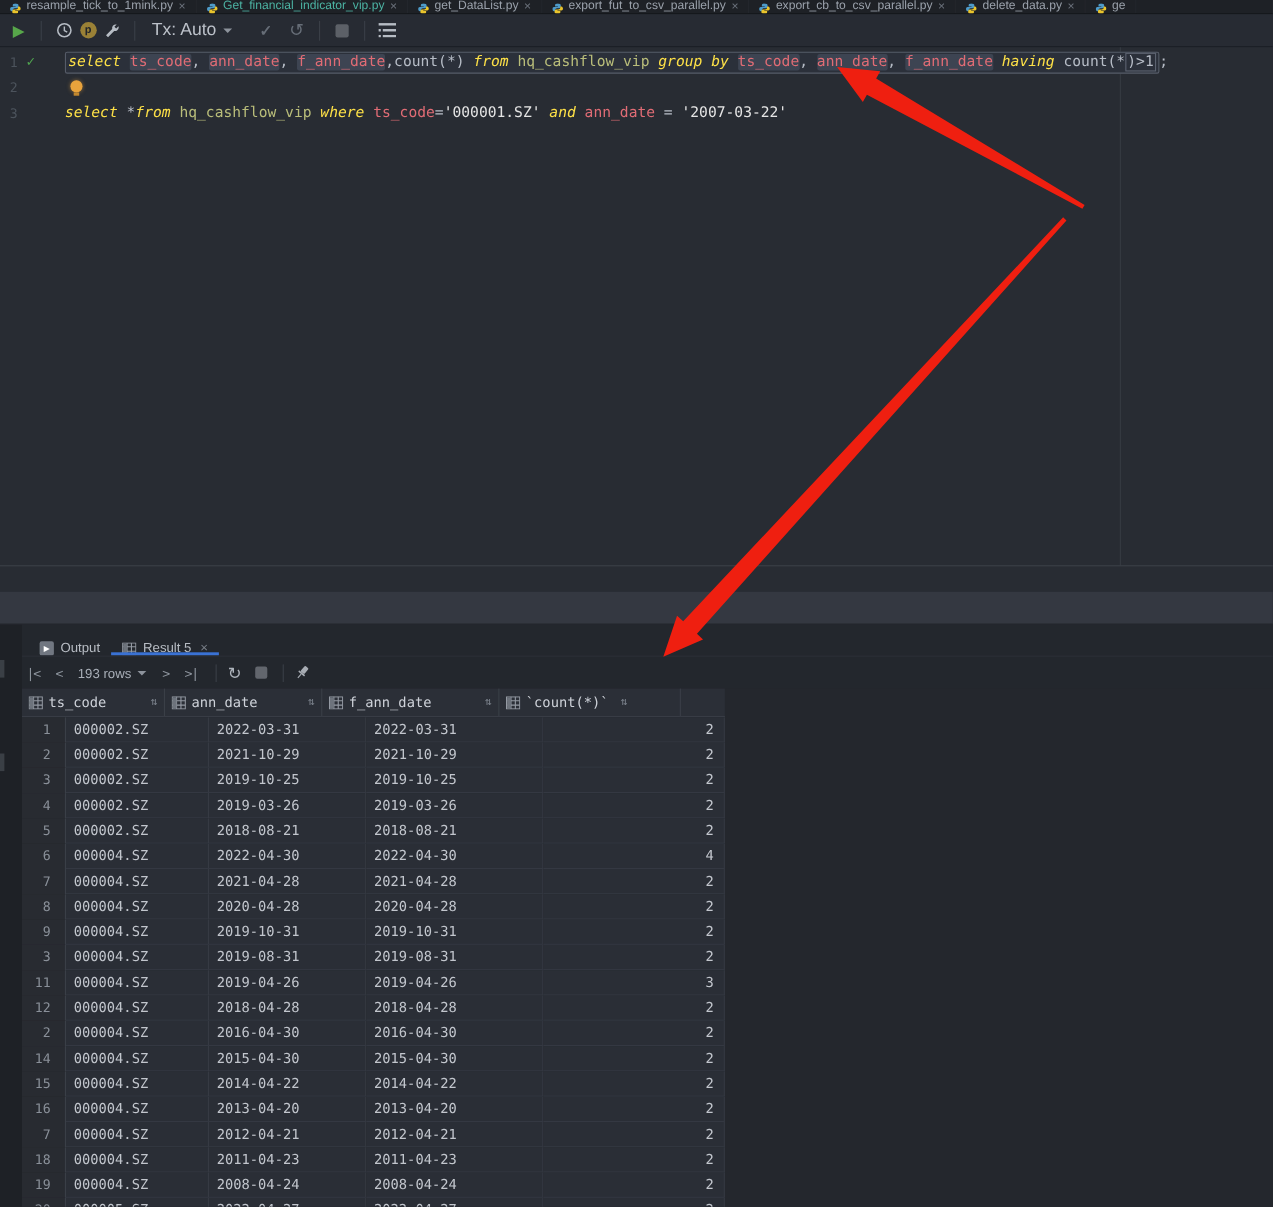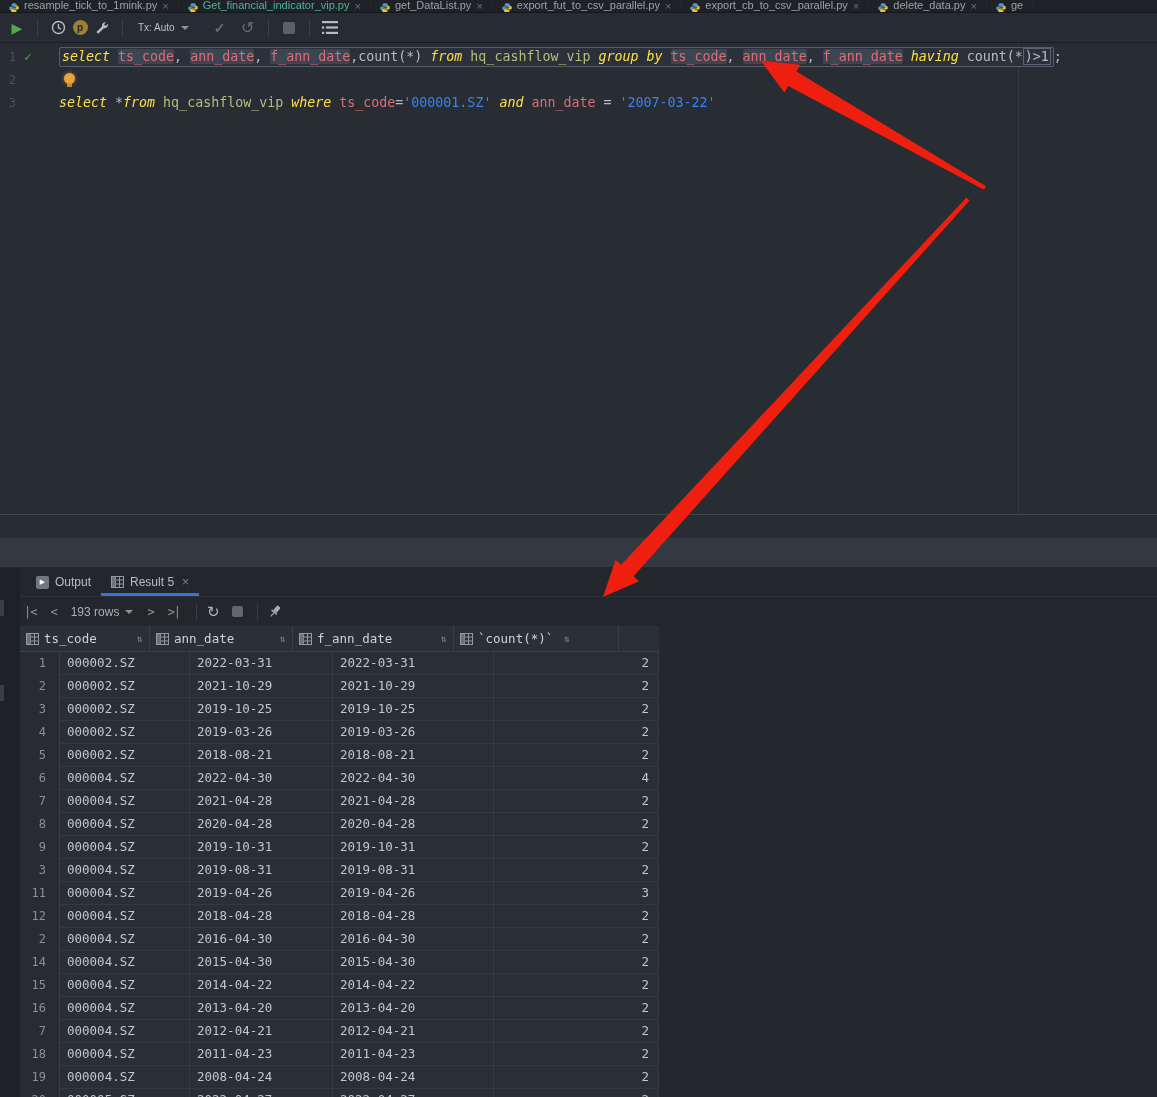--- a/index.html
+++ b/index.html
@@ -17,53 +17,53 @@
   .etab .x{color:#6a707a;font-size:11px;line-height:10px;}
   .pyicon{width:10px;height:10px;flex:0 0 aupx;transform:translateY(2px);}
   
   #toolbar{position:absolute;left:0;top:13px;width:1157px;height:29px;background:#272b33;
     border-bottom:1px solid #1a1d23;display:flex;align-items:center;}
   .tbsep{width:1px;height:18px;background:#3a3f47;margin:0 9px;}
   .tbicon{display:flex;align-items:center;justify-content:center;width:22px;height:22px;}
   #run-icon{color:#57a64a;font-size:14px;}
   #jdbc-badge{width:15px;height:15px;border-radius:50%;background:#9a8136;color:#23262b;
     font-weight:bold;font-size:10px;display:flex;align-items:center;justify-content:center;}
-  #tx-select{display:flex;align-items:center;gap:6px;color:#bcc1c9;font-size:10px;padding:0 6px;}
+  #tx-select{display:flex;align-items:center;gap:6px;color:#bcc1c9;font-size:16px;padding:0 6px;}
   .caret-down{width:0;height:0;border-left:4px solid transparent;border-right:4px solid transparent;
     border-top:4px solid #8d939c;display:inline-block;}
   .dimglyph{color:#666d77;font-size:14px;font-weight:bold;}
   #stop-square{width:12px;height:12px;background:#5c6067;border-radius:2px;}
   
   #editor{position:absolute;left:0;top:43px;width:1157px;height:471px;background:#282c33;
     font-family:"DejaVu Sans Mono","Liberation Mono",monospace;}
   #margin-guide{position:absolute;left:1018px;top:0;width:1px;height:471px;background:#363b42;}
   .eline{position:absolute;left:0;width:1157px;height:23px;line-height:22px;font-size:13.3px;}
   .lnum{position:absolute;left:0;width:16px;text-align:right;color:#4c535c;font-size:12px;}
   .gcheck{position:absolute;left:24px;top:0;color:#4fa34f;font-weight:bold;font-size:13px;}
   .code{position:absolute;left:59px;top:0;white-space:pre;}
   .stmt{border:1px solid #565c68;border-radius:2px;background:#2b303a;padding:1px 2px 2px 2px;}
   .tk-kw{color:#fde047;font-style:italic;}
   .tk-pl{color:#b6bcc6;}
   .tk-col{color:#e06c75;}
   .tk-colh{color:#e06c75;background:#3d4452;border-radius:2px;}
   .tk-tbl{color:#b9bd7a;}
-  .tk-str{color:#3b82f6;}
+  .tk-str{color:#e5e5e5;}
   .tk-boxpl{color:#b6bcc6;border:1px solid #5c6370;padding:0 1px;}
   .bulb{position:absolute;left:64px;top:4px;width:11px;height:11px;background:#e8a33c;
     border-radius:50%;box-shadow:0 0 4px rgba(232,163,60,.55);}
   .bulb::after{content:"";position:absolute;left:3px;top:11px;width:5px;height:3px;background:#c2882f;}
   
   #editor-bottom-line{position:absolute;left:0;top:514px;width:1157px;height:1px;background:#42474f;}
   #gap-band{position:absolute;left:0;top:515px;width:1157px;height:23px;background:#282c33;}
   #splitter-band{position:absolute;left:0;top:538px;width:1157px;height:29px;background:#343841;}
   
   #bottom-backdrop{position:absolute;left:0;top:567px;width:1157px;height:530px;background:#24272d;}
   #result-tabs{position:absolute;left:0;top:568px;width:1157px;height:28px;background:#23272d;
     display:flex;align-items:stretch;padding-left:26px;box-sizing:border-box;}
-  .rtab{display:flex;align-items:center;gap:6px;padding:0 10px;font-size:12px;color:#b8bdc4;position:relative;}
+  .rtab{display:flex;align-items:flex-end;gap:6px;padding:0 10px;font-size:12px;color:#b8bdc4;position:relative;}
   .rtab .x{color:#7a8089;font-size:12px;margin-left:2px;}
   .rtab .underline{position:absolute;left:0;bottom:0;width:100%;height:3px;background:#3a72d4;}
   .outicon{width:13px;height:13px;background:#717781;border-radius:2px;display:flex;
     align-items:center;justify-content:center;color:#fff;font-size:7px;}
   #grid-toolbar{position:absolute;left:0;top:596px;width:1157px;height:30px;background:#23272d;
     border-top:1px solid #2c3037;display:flex;align-items:center;padding-left:24px;box-sizing:border-box;}
   .pgbtn{font-family:"DejaVu Sans Mono",monospace;color:#8d949d;font-size:12px;letter-spacing:-1px;
     margin-right:14px;display:flex;align-items:center;}
   #rows-select{display:flex;align-items:center;gap:6px;color:#a9afb8;font-size:12px;margin-right:14px;}
   .gtsep{width:1px;height:16px;background:#3a3f47;margin:0 10px 0 2px;}

